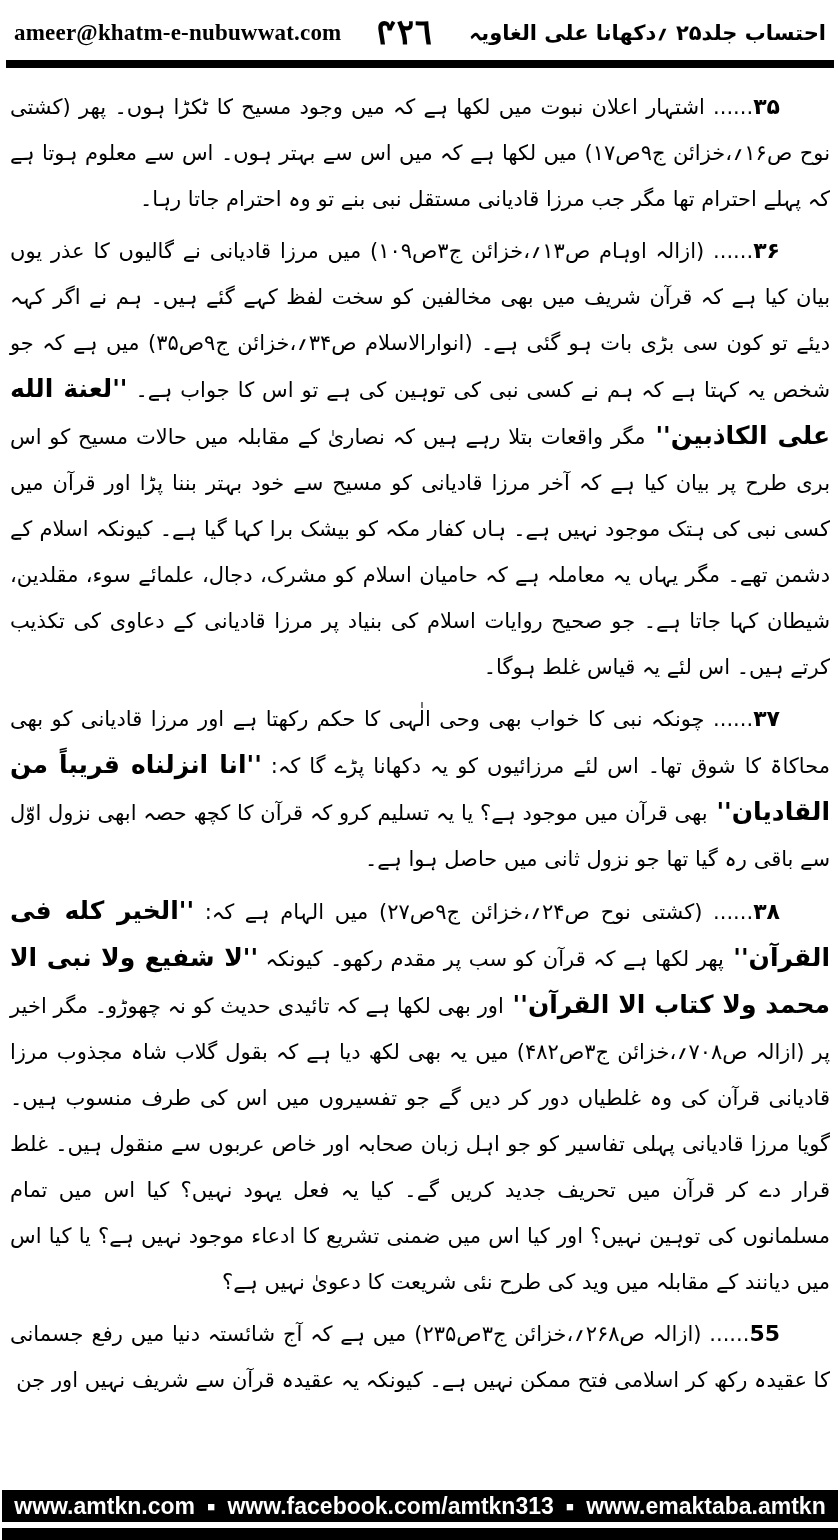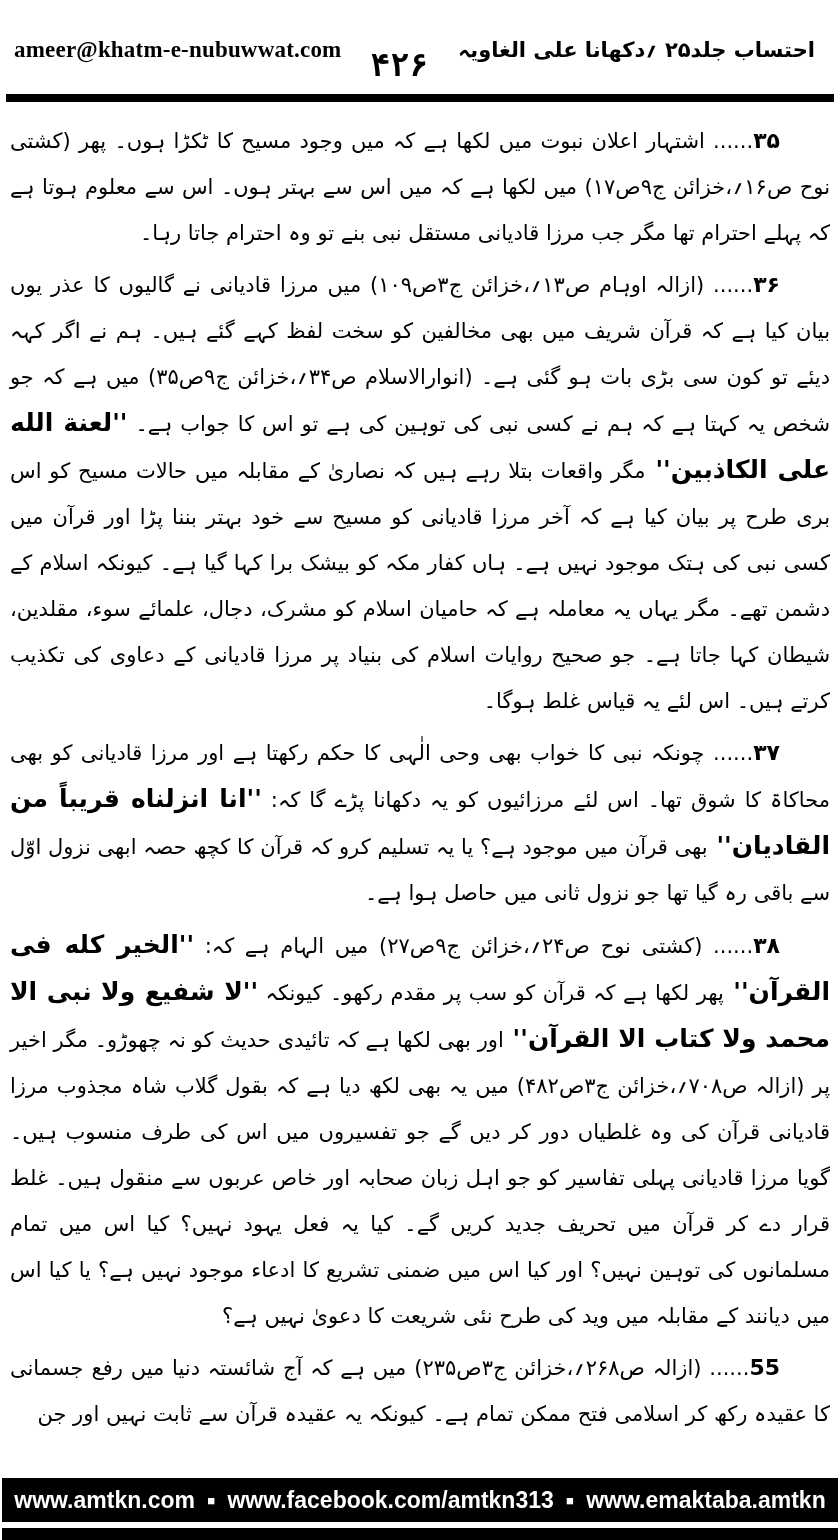--- a/index.html
+++ b/index.html
@@ -4,49 +4,49 @@
 <style>
   html,body{margin:0;padding:0;background:#e8e8e8;}
   .page{
     width:840px;height:1540px;margin:0 auto;background:#ffffff;color:#000;
     position:relative;overflow:hidden;
     font-family:"DejaVu Sans",sans-serif;
   }
   
   .header{
     display:flex;align-items:center;justify-content:space-between;
-    padding:14px 25px 4px 14px;direction:ltr;
+    padding:14px 14px 4px 14px;direction:ltr;
   }
   .email{
     font-family:"Liberation Serif",serif;font-weight:bold;font-size:23px;
     letter-spacing:.2px;
   }
   .pagenum{
-    font-size:32px;font-weight:bold;font-family:Liberation Mono, monospace;margin-top:32px;
+    font-size:32px;font-weight:bold;font-family:Liberation Sans, sans-serif;
   }
   .title{
     font-size:21px;font-weight:bold;direction:rtl;
     font-family:"DejaVu Sans",sans-serif;
   }
   .rule{height:8px;background:#000;margin:4px 6px 0 6px;}
   
   .content{
     direction:rtl;text-align:justify;
     padding:16px 10px 0 10px;
     font-size:21px;line-height:46px;
   }
   .para{margin:0 0 6px 0;text-indent:50px;}
   .num{font-weight:bold;font-size:22px;}
   .dots{letter-spacing:1.5px;}
   .quote-bold{font-weight:bold;font-size:25px;}
   .seg{}
   
   .footer{position:absolute;left:0;right:0;bottom:0;}
   .footer-bar{
-    background:#000;color:#fff;height:44px;margin:0 2px;
+    background:#000;color:#fff;height:32px;margin:0 2px;
     display:flex;align-items:center;justify-content:space-evenly;
     direction:ltr;
     font-family:"Liberation Sans",sans-serif;font-weight:bold;font-size:23px;
   }
   .fsep{font-size:13px;line-height:1;}
   .bottom-strip{height:12px;background:#000;margin:6px 2px 0 2px;}
 </style>
 </head>
 <body>
 
@@ -62,21 +62,21 @@
 
   <main class="content">
     <p class="para"><span class="num">۳۵</span><span class="dots">......</span><span><span class="seg"> اشتہار اعلان نبوت میں لکھا ہے کہ میں وجود مسیح کا ٹکڑا ہوں۔ پھر (کشتی نوح ص۱۶؍،خزائن ج۹ص۱۷) میں لکھا ہے کہ میں اس سے بہتر ہوں۔ اس سے معلوم ہوتا ہے کہ پہلے احترام تھا مگر جب مرزا قادیانی مستقل نبی بنے تو وہ احترام جاتا رہا۔</span></span></p>
 
     <p class="para"><span class="num">۳۶</span><span class="dots">......</span><span><span class="seg"> (ازالہ اوہام ص۱۳؍،خزائن ج۳ص۱۰۹) میں مرزا قادیانی نے گالیوں کا عذر یوں بیان کیا ہے کہ قرآن شریف میں بھی مخالفین کو سخت لفظ کہے گئے ہیں۔ ہم نے اگر کہہ دیئے تو کون سی بڑی بات ہو گئی ہے۔ (انوارالاسلام ص۳۴؍،خزائن ج۹ص۳۵) میں ہے کہ جو شخص یہ کہتا ہے کہ ہم نے کسی نبی کی توہین کی ہے تو اس کا جواب ہے۔ </span><span class="quote-bold">''لعنة الله علی الکاذبین'' </span><span class="seg">مگر واقعات بتلا رہے ہیں کہ نصاریٰ کے مقابلہ میں حالات مسیح کو اس بری طرح پر بیان کیا ہے کہ آخر مرزا قادیانی کو مسیح سے خود بہتر بننا پڑا اور قرآن میں کسی نبی کی ہتک موجود نہیں ہے۔ ہاں کفار مکہ کو بیشک برا کہا گیا ہے۔ کیونکہ اسلام کے دشمن تھے۔ مگر یہاں یہ معاملہ ہے کہ حامیان اسلام کو مشرک، دجال، علمائے سوء، مقلدین، شیطان کہا جاتا ہے۔ جو صحیح روایات اسلام کی بنیاد پر مرزا قادیانی کے دعاوی کی تکذیب کرتے ہیں۔ اس لئے یہ قیاس غلط ہوگا۔</span></span></p>
 
     <p class="para"><span class="num">۳۷</span><span class="dots">......</span><span><span class="seg"> چونکہ نبی کا خواب بھی وحی الٰہی کا حکم رکھتا ہے اور مرزا قادیانی کو بھی محاکاۃ کا شوق تھا۔ اس لئے مرزائیوں کو یہ دکھانا پڑے گا کہ: </span><span class="quote-bold">''انا انزلناه قریباً من القادیان'' </span><span class="seg">بھی قرآن میں موجود ہے؟ یا یہ تسلیم کرو کہ قرآن کا کچھ حصہ ابھی نزول اوّل سے باقی رہ گیا تھا جو نزول ثانی میں حاصل ہوا ہے۔</span></span></p>
 
     <p class="para"><span class="num">۳۸</span><span class="dots">......</span><span><span class="seg"> (کشتی نوح ص۲۴؍،خزائن ج۹ص۲۷) میں الہام ہے کہ: </span><span class="quote-bold">''الخیر کله فی القرآن'' </span><span class="seg">پھر لکھا ہے کہ قرآن کو سب پر مقدم رکھو۔ کیونکہ </span><span class="quote-bold">''لا شفیع ولا نبی الا محمد ولا کتاب الا القرآن'' </span><span class="seg">اور بھی لکھا ہے کہ تائیدی حدیث کو نہ چھوڑو۔ مگر اخیر پر (ازالہ ص۷۰۸؍،خزائن ج۳ص۴۸۲) میں یہ بھی لکھ دیا ہے کہ بقول گلاب شاہ مجذوب مرزا قادیانی قرآن کی وہ غلطیاں دور کر دیں گے جو تفسیروں میں اس کی طرف منسوب ہیں۔ گویا مرزا قادیانی پہلی تفاسیر کو جو اہل زبان صحابہ اور خاص عربوں سے منقول ہیں۔ غلط قرار دے کر قرآن میں تحریف جدید کریں گے۔ کیا یہ فعل یہود نہیں؟ کیا اس میں تمام مسلمانوں کی توہین نہیں؟ اور کیا اس میں ضمنی تشریع کا ادعاء موجود نہیں ہے؟ یا کیا اس میں دیانند کے مقابلہ میں وید کی طرح نئی شریعت کا دعویٰ نہیں ہے؟</span></span></p>
 
-    <p class="para"><span class="num">55</span><span class="dots">......</span><span><span class="seg"> (ازالہ ص۲۶۸؍،خزائن ج۳ص۲۳۵) میں ہے کہ آج شائستہ دنیا میں رفع جسمانی کا عقیدہ رکھ کر اسلامی فتح ممکن تمام ہے۔ کیونکہ یہ عقیدہ قرآن سے ثابت نہیں اور جن</span></span></p>
+    <p class="para"><span class="num">55</span><span class="dots">......</span><span><span class="seg"> (ازالہ ص۲۶۸؍،خزائن ج۳ص۲۳۵) میں ہے کہ آج شائستہ دنیا میں رفع جسمانی کا عقیدہ رکھ کر اسلامی فتح ممکن نہیں ہے۔ کیونکہ یہ عقیدہ قرآن سے شریف نہیں اور جن</span></span></p>
   </main>
 
   <footer class="footer">
     <div class="footer-bar">
       <span class="flink">www.amtkn.com</span>
       <span class="fsep">■</span>
       <span class="flink">www.facebook.com/amtkn313</span>
       <span class="fsep">■</span>
       <span class="flink">www.emaktaba.amtkn</span>
     </div>

